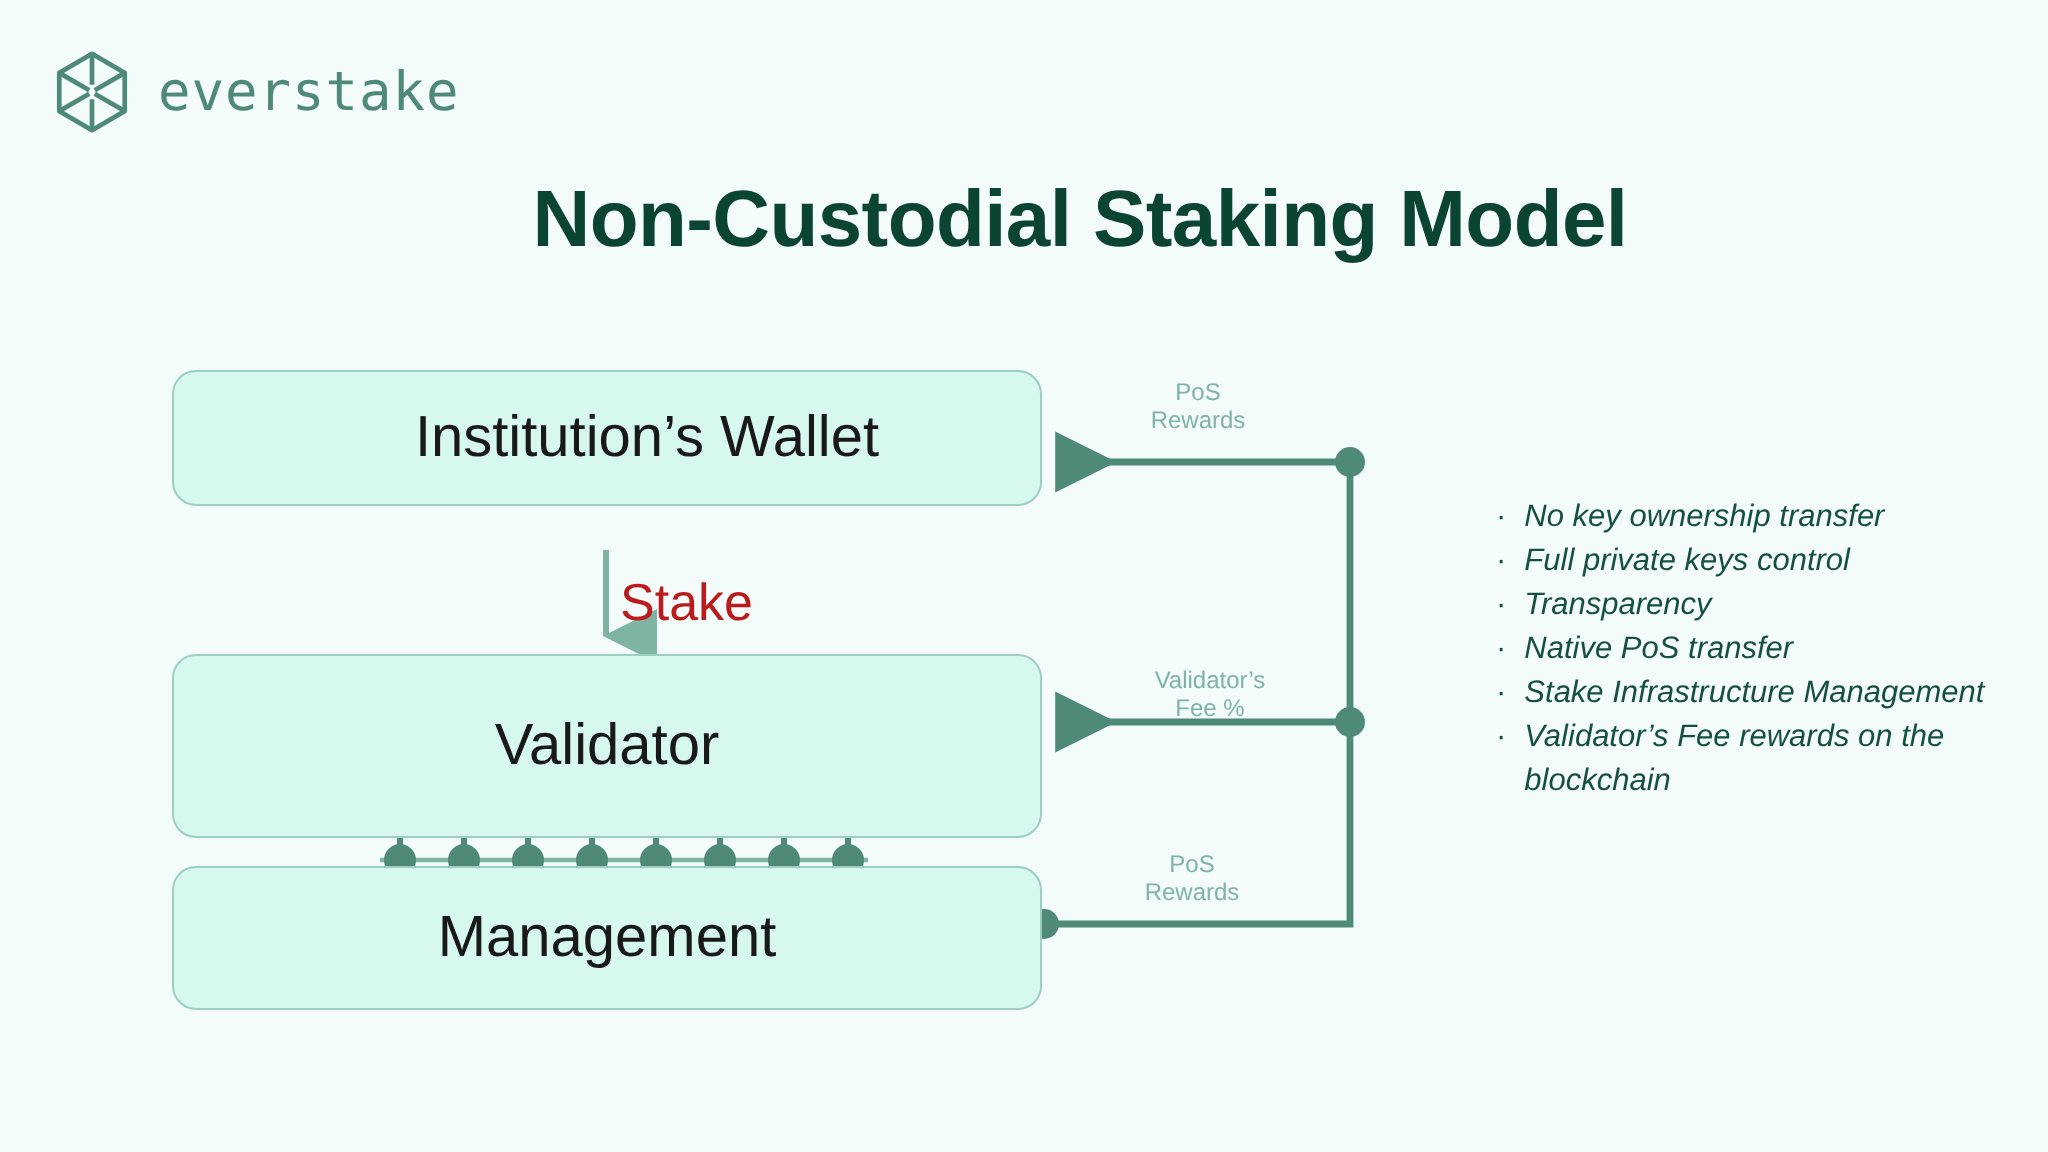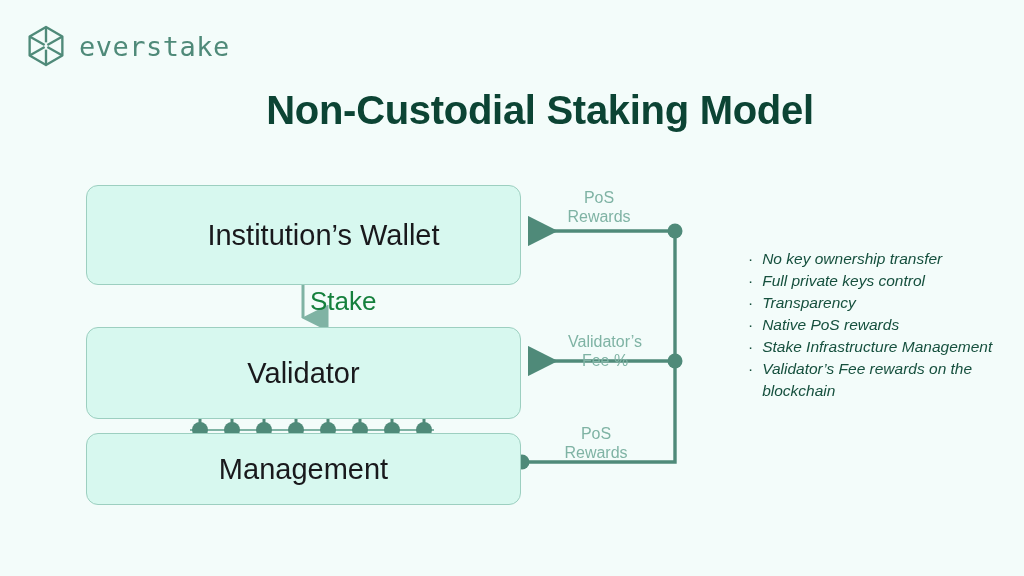--- a/index.html
+++ b/index.html
@@ -65,39 +65,39 @@
     background: #d7f8ef;
     border: 1.6px solid #9ccfc0;
     border-radius: 12px;
     display: flex;
     align-items: center;
     justify-content: center;
     color: #19191c;
     font-size: 29px;
     box-sizing: border-box;
   }
-  #node-wallet     { left: 86px; top: 185px;  width: 435px; height: 100px; padding-left: 40px; }
+  #node-wallet     { left: 86px; top: 185px;  width: 435px; height: 68px; padding-left: 40px; }
   #node-validator  { left: 86px; top: 327px;  width: 435px; height: 92px; }
   #node-blockchain { left: 86px; top: 433px;  width: 435px; height: 72px; }
 
   
   .edge-label {
     position: absolute;
     color: #7fb3a4;
-    font-size: 16px;
+    font-size: 12px;
     line-height: 1.18;
     text-align: center;
     white-space: pre-line;
   }
   #label-stake {
     left: 310px;
     top: 286px;
     font-size: 26px;
     text-align: left;
-    color: #15803d;
+    color: #b91c1c;
   }
   #label-pos-top     { left: 536px; top: 189px; width: 126px; }
   #label-fee         { left: 536px; top: 333px; width: 138px; }
   #label-pos-bottom  { left: 533px; top: 425px; width: 126px; }
 
   
   .benefits {
     position: absolute;
     left: 748px;
     top: 248px;
@@ -220,21 +220,21 @@
   <div class="benefit-row">
     <span class="benefit-bullet">·</span>
     <span class="benefit-text">Full private keys control</span>
   </div>
   <div class="benefit-row">
     <span class="benefit-bullet">·</span>
     <span class="benefit-text">Transparency</span>
   </div>
   <div class="benefit-row">
     <span class="benefit-bullet">·</span>
-    <span class="benefit-text">Native PoS rewards</span>
+    <span class="benefit-text">Native PoS transfer</span>
   </div>
   <div class="benefit-row">
     <span class="benefit-bullet">·</span>
     <span class="benefit-text">Stake Infrastructure Management</span>
   </div>
   <div class="benefit-row">
     <span class="benefit-bullet">·</span>
     <span class="benefit-text">Validator’s Fee rewards on the blockchain</span>
   </div>
 </div>

